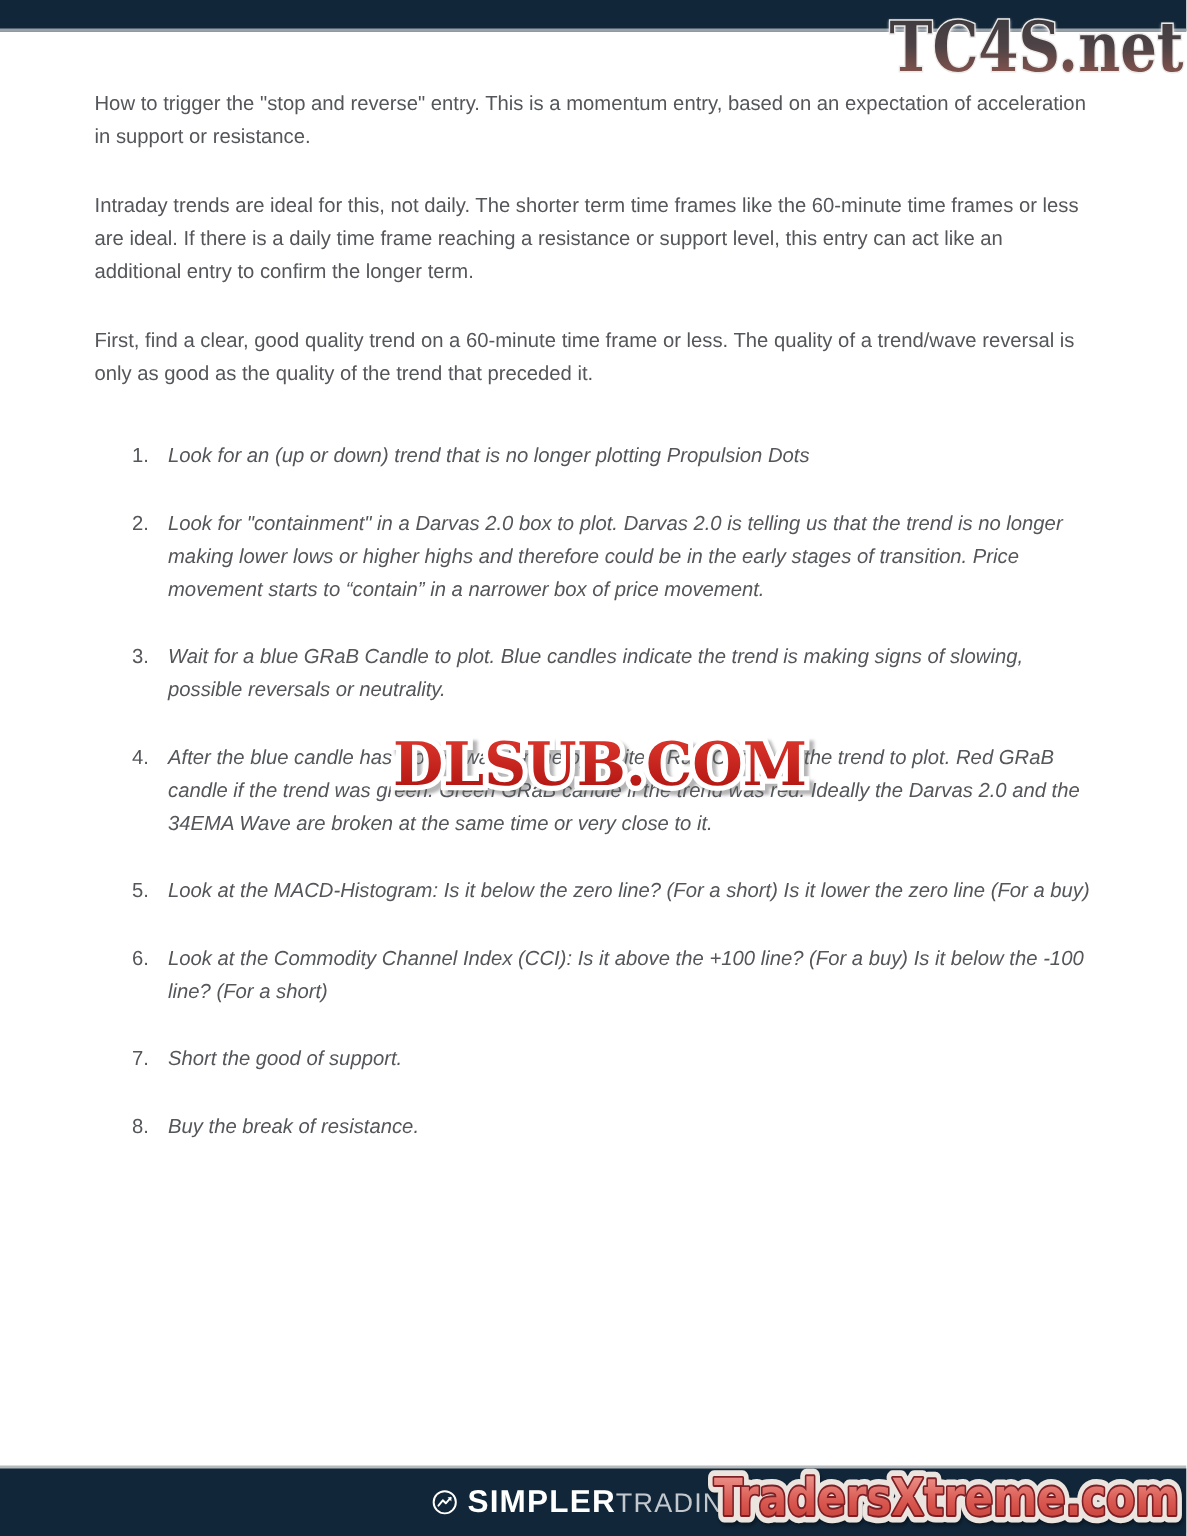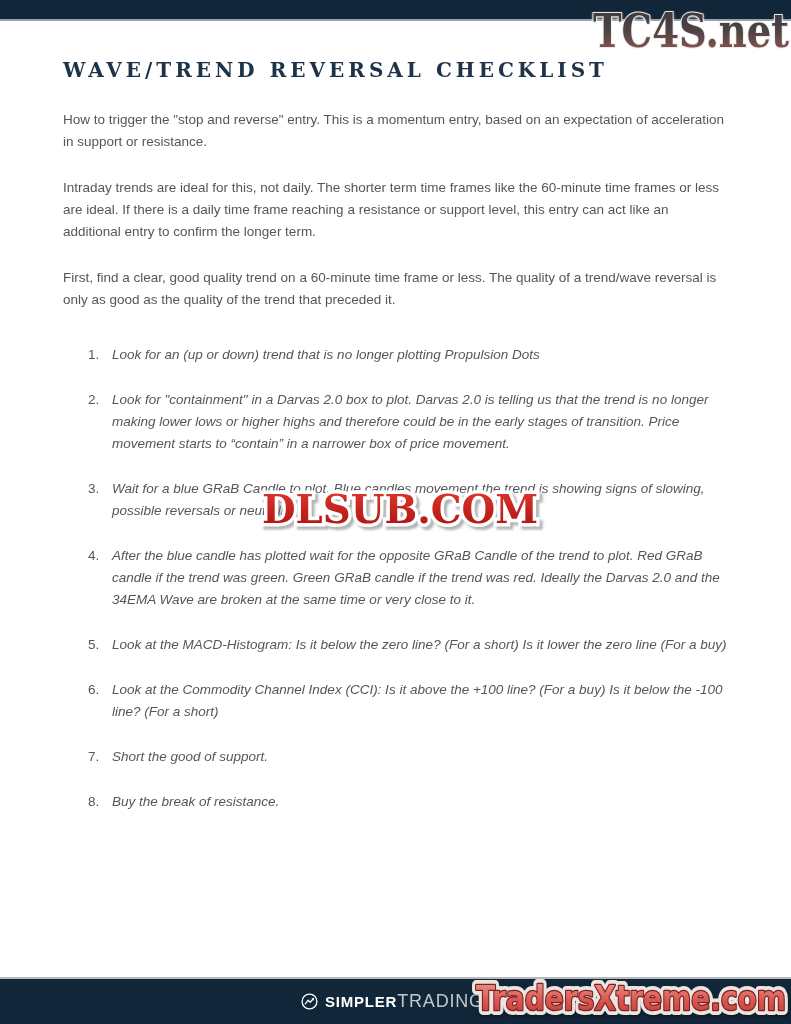--- a/index.html
+++ b/index.html
@@ -77,21 +77,21 @@
     box-shadow: 0 -2px 0 #b6babd;
   }
   .footer-logo {
     position: absolute; inset: 0;
     display: flex; align-items: center; justify-content: center;
     gap: 7px;
   }
   .brand { display: flex; align-items: baseline; }
   .brand-bold {
     color: #ffffff; font-weight: bold;
-    font-size: 15px; letter-spacing: 0.8px;
+    font-size: 21px; letter-spacing: 0.8px;
   }
   .brand-light {
     color: #c2c8cd; font-weight: normal;
     font-size: 18px; letter-spacing: 0.8px;
   }
   .brand-reg {
     color: #c2c8cd; font-size: 7px;
     position: relative; top: -6px; margin-left: 1px;
   }
 
@@ -111,38 +111,37 @@
     <linearGradient id="gTc" x1="0" y1="0" x2="0" y2="1">
       <stop offset="0" stop-color="#38383c"></stop>
       <stop offset="0.5" stop-color="#4e4346"></stop>
       <stop offset="1" stop-color="#9c5a50"></stop>
     </linearGradient>
   </defs>
   <text x="100" y="46" text-anchor="middle" textLength="196" lengthAdjust="spacingAndGlyphs" font-family="'DejaVu Serif',serif" font-weight="bold" font-size="46" fill="url(#gTc)" stroke="#eceae8" stroke-width="2" paint-order="stroke">TC4S.net</text>
 </svg>
 
 <div class="content">
-  <h1 class="doc-title">WAVE/TREND REVERSAL CHECKLIST</h1>
 
   <p>How to trigger the "stop and reverse" entry. This is a momentum entry, based on an expectation of acceleration in support or resistance.</p>
   <p>Intraday trends are ideal for this, not daily. The shorter term time frames like the 60-minute time frames or less are ideal. If there is a daily time frame reaching a resistance or support level, this entry can act like an additional entry to confirm the longer term.</p>
   <p>First, find a clear, good quality trend on a 60-minute time frame or less. The quality of a trend/wave reversal is only as good as the quality of the trend that preceded it.</p>
 
   <ol class="checklist">
     <li>
       <span class="num">1.</span>
       <span class="txt">Look for an (up or down) trend that is no longer plotting Propulsion Dots</span>
     </li>
     <li>
       <span class="num">2.</span>
       <span class="txt">Look for "containment" in a Darvas 2.0 box to plot. Darvas 2.0 is telling us that the trend is no longer making lower lows or higher highs and therefore could be in the early stages of transition. Price movement starts to “contain” in a narrower box of price movement.</span>
     </li>
     <li>
       <span class="num">3.</span>
-      <span class="txt">Wait for a blue GRaB Candle to plot. Blue candles movement the trend is showing signs of slowing, possible reversals or neutrality.</span>
+      <span class="txt">Wait for a blue GRaB Candle to plot. Blue candles indicate the trend is making signs of slowing, possible reversals or neutrality.</span>
     </li>
     <li>
       <span class="num">4.</span>
       <span class="txt">After the blue candle has plotted wait for the opposite GRaB Candle of the trend to plot. Red GRaB candle if the trend was green. Green GRaB candle if the trend was red. Ideally the Darvas 2.0 and the 34EMA Wave are broken at the same time or very close to it.</span>
     </li>
     <li>
       <span class="num">5.</span>
       <span class="txt">Look at the MACD-Histogram: Is it below the zero line? (For a short) Is it lower the zero line (For a buy)</span>
     </li>
     <li>

